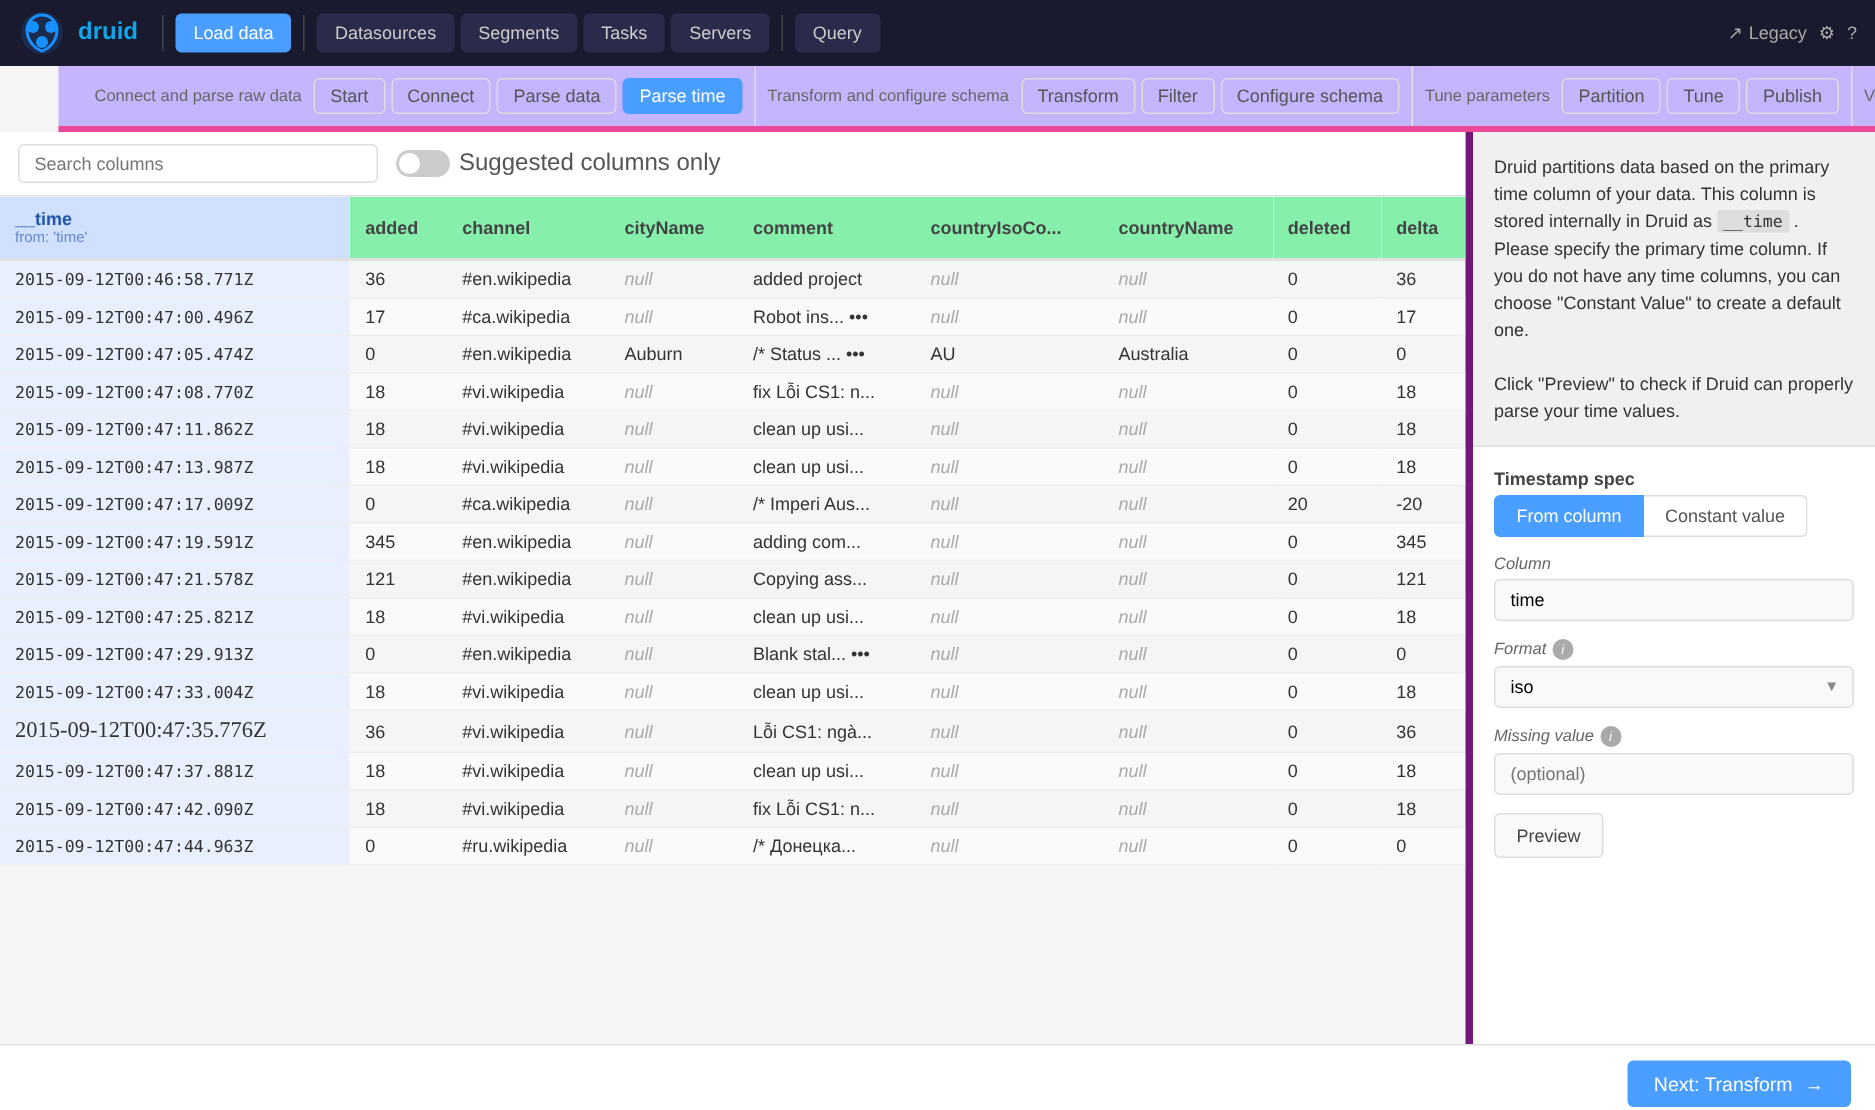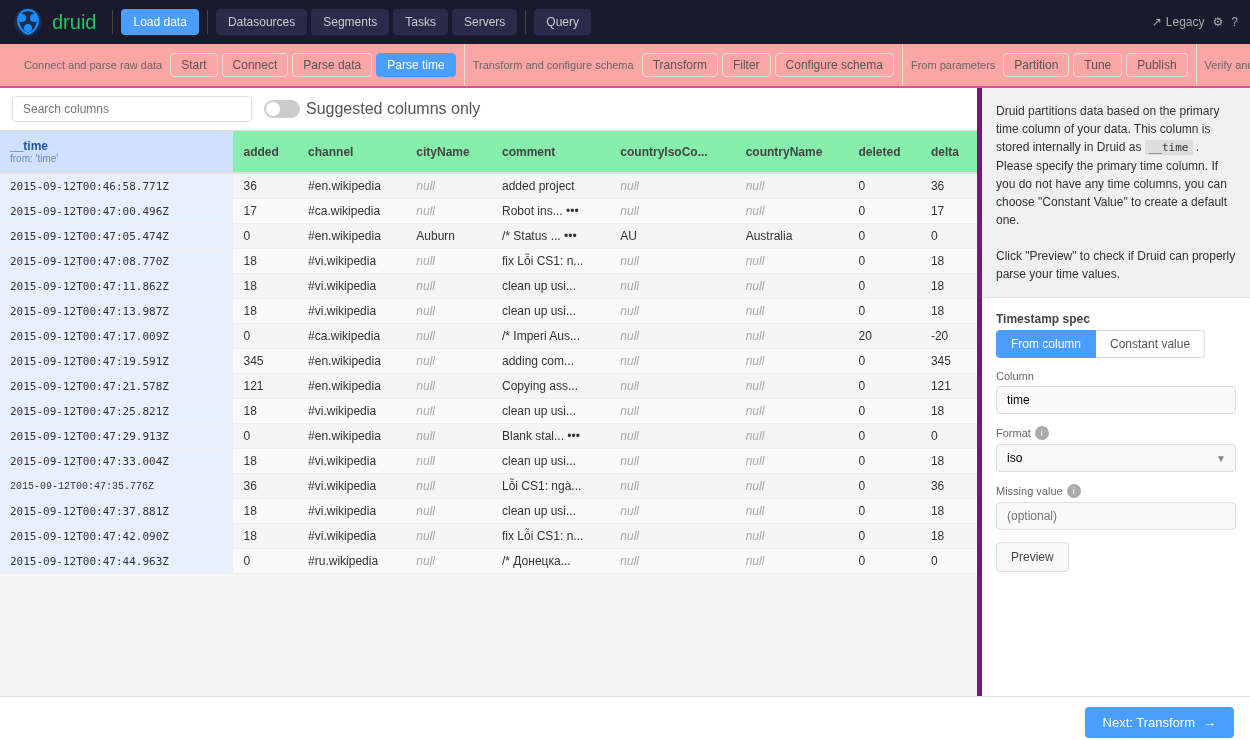--- a/index.html
+++ b/index.html
@@ -13,38 +13,39 @@
       height: 44px;
       padding: 0 12px;
       gap: 4px;
     }
     .navbar-logo {
       display: flex; align-items: center; gap: 8px; margin-right: 8px;
     }
     .logo-icon {
       width: 32px; height: 32px;
     }
-    .logo-text { color: #22c55e; font-size: 20px; font-weight: 400; }
+    .logo-text { color: #0ea5e9; font-size: 16px; font-weight: 700; }
     .nav-divider { width: 1px; height: 24px; background: #444; margin: 0 4px; }
     .nav-btn {
       background: #2a2a4a; border: none; color: #ccc; padding: 6px 12px; border-radius: 4px;
       cursor: pointer; font-size: 12px; display: flex; align-items: center; gap: 6px;
     }
     .nav-btn-primary { background: #4a9eff; color: white; }
     .nav-right { margin-left: auto; display: flex; align-items: center; gap: 8px; }
     .nav-right-btn { background: none; border: none; color: #aaa; cursor: pointer; font-size: 12px; display: flex; align-items: center; gap: 4px; }
 
     
     .wizard {
-      background: #fca5a5;
-      border-bottom: 2px solid #ec4899;
+      background: #c4b5fd;
+      border-bottom: 4px solid #ec4899;
       padding: 0 16px;
       display: flex;
       align-items: stretch;
       height: 44px;
+      margin-left: 39px;
     }
     .wizard-group {
       display: flex; align-items: center; padding: 0 8px; gap: 4px;
       border-right: 1px solid #e0e0e0;
     }
     .wizard-group:last-child { border-right: none; margin-left: auto; }
     .wizard-label { font-size: 11px; color: #666; margin-right: 4px; white-space: nowrap; }
     .wizard-step {
       background: none; border: 1px solid #ddd; color: #555; padding: 4px 10px;
       border-radius: 4px; cursor: pointer; font-size: 12px; white-space: nowrap;
@@ -106,21 +107,21 @@
     .config-label { font-weight: 600; font-size: 12px; color: #444; margin-bottom: 4px; }
     .ts-spec-row { display: flex; gap: 0; }
     .ts-btn {
       border: 1px solid #ddd; background: none; padding: 6px 14px; cursor: pointer;
       font-size: 12px; color: #555;
     }
     .ts-btn:first-child { border-radius: 4px 0 0 4px; }
     .ts-btn:last-child { border-radius: 0 4px 4px 0; border-left: none; }
     .ts-btn.active { background: #4a9eff; color: white; border-color: #4a9eff; }
     .field-group { display: flex; flex-direction: column; gap: 4px; }
-    .field-label { font-size: 11px; color: #666; display: flex; align-items: center; gap: 4px; }
+    .field-label { font-size: 11px; color: #666; display: flex; align-items: center; gap: 4px; font-style: italic; }
     .info-icon {
       width: 14px; height: 14px; border-radius: 50%; background: #aaa; color: white;
       font-size: 9px; display: inline-flex; align-items: center; justify-content: center;
       cursor: help;
     }
     .field-input {
       border: 1px solid #ddd; border-radius: 4px; padding: 6px 10px;
       font-size: 12px; outline: none; background: #f9f9f9;
     }
     .field-select-container {
@@ -196,21 +197,21 @@
     <button class="wizard-step">Parse data</button>
     <button class="wizard-step active">Parse time</button>
   </div>
   <div class="wizard-group">
     <span class="wizard-label">Transform and configure schema</span>
     <button class="wizard-step">Transform</button>
     <button class="wizard-step">Filter</button>
     <button class="wizard-step">Configure schema</button>
   </div>
   <div class="wizard-group">
-    <span class="wizard-label">From parameters</span>
+    <span class="wizard-label">Tune parameters</span>
     <button class="wizard-step">Partition</button>
     <button class="wizard-step">Tune</button>
     <button class="wizard-step">Publish</button>
   </div>
   <div class="wizard-group">
     <span class="wizard-label">Verify and submit</span>
 
   </div>
 </div>
 
@@ -373,21 +374,21 @@
       <td>18</td>
       <td>#vi.wikipedia</td>
       <td style="color:#aaa;font-style:italic;">null</td>
       <td>clean up usi...</td>
       <td style="color:#aaa;font-style:italic;">null</td>
       <td style="color:#aaa;font-style:italic;">null</td>
       <td>0</td>
       <td>18</td>
     </tr>
             <tr>
-      <td class="col-time" style="font-family:Liberation Mono, monospace;font-size:10px;">2015-09-12T00:47:35.776Z</td>
+      <td class="col-time" style="font-family:Liberation Serif, serif;font-size:15px;">2015-09-12T00:47:35.776Z</td>
       <td>36</td>
       <td>#vi.wikipedia</td>
       <td style="color:#aaa;font-style:italic;">null</td>
       <td>Lỗi CS1: ngà...</td>
       <td style="color:#aaa;font-style:italic;">null</td>
       <td style="color:#aaa;font-style:italic;">null</td>
       <td>0</td>
       <td>36</td>
     </tr>
             <tr>

